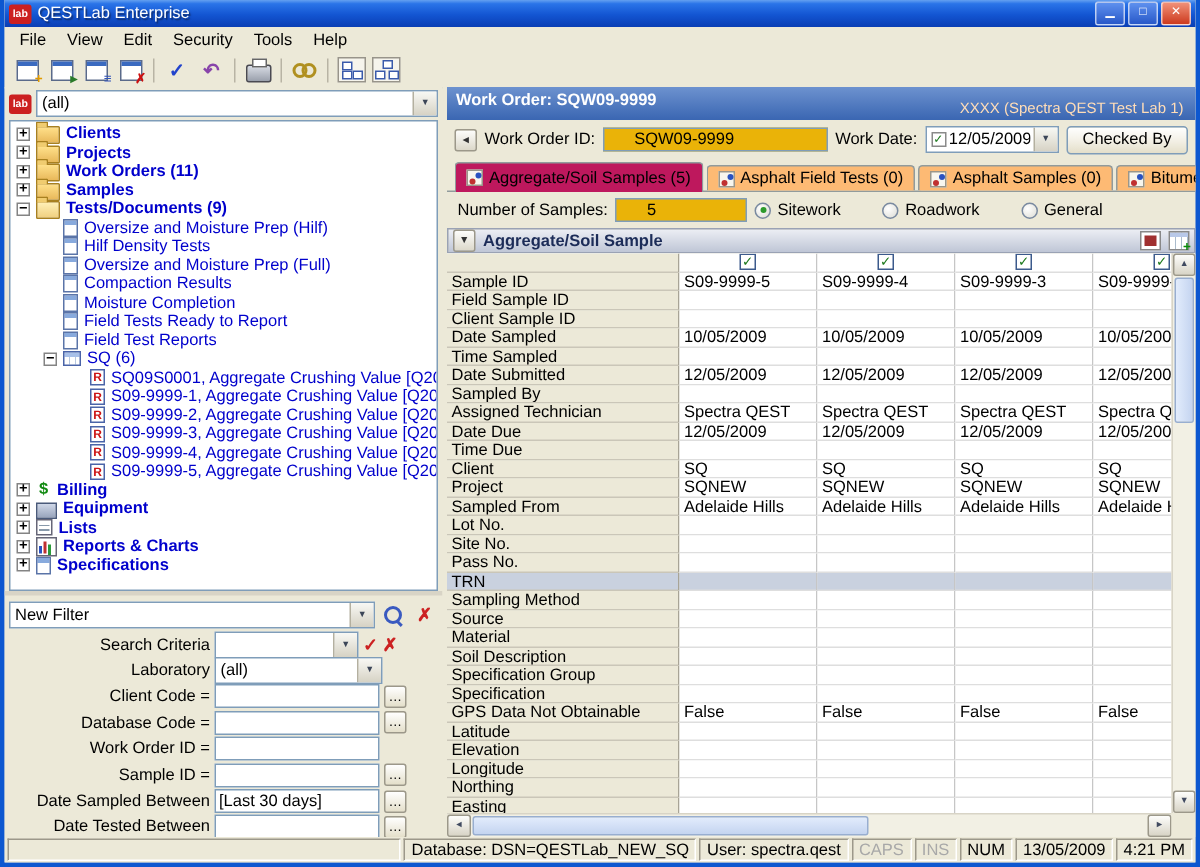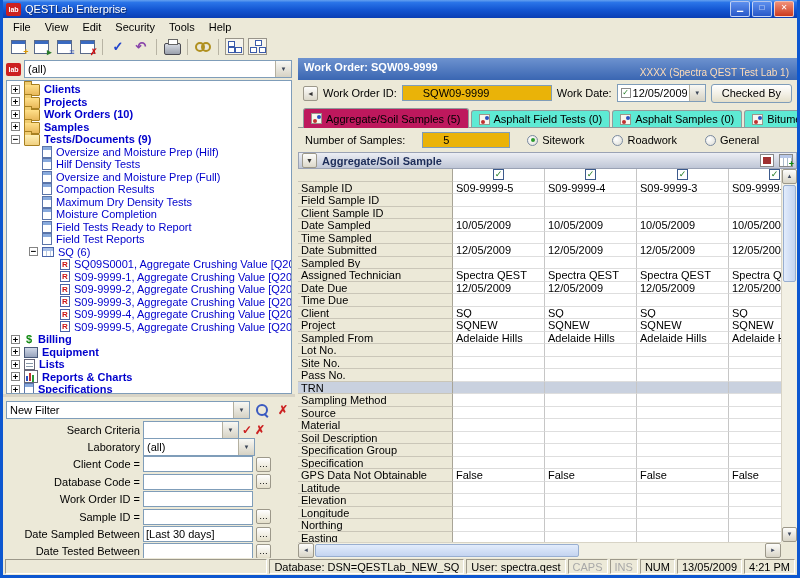--- a/index.html
+++ b/index.html
@@ -88,27 +88,27 @@
   .wo-header{height:22px;flex:none;position:relative;background:linear-gradient(180deg,#6d92cf,var(--header-blue,#3a66b2))}
   .wo-title{position:absolute;left:6px;top:3px;color:#fff;font-weight:bold;white-space:nowrap}
   .wo-subtitle{position:absolute;right:8px;bottom:2px;color:#ffddb8;font-size:10px;white-space:nowrap}
   .wo-controls{height:26px;flex:none;display:flex;align-items:center;gap:5px;padding:0 5px}
   .mini-btn{width:15px;height:15px;flex:none;background:linear-gradient(#fdfdfb,#dcd8ca);border:1px solid #9c988a;border-radius:2px;font-size:7px;line-height:13px;text-align:center;color:#333;box-sizing:border-box}
   .lbl{white-space:nowrap}
   .wo-id{width:150px}
   .date-combo{width:104px}
   .checked-by{margin-left:auto}
   .tab-row{height:21px;flex:none;display:flex;align-items:flex-end;padding-left:5px;gap:2px;border-bottom:1px solid #919b9c}
-  .tab{display:flex;align-items:center;gap:4px;height:17px;padding:0 7px;border:1px solid #919b9c;border-bottom:none;border-radius:3px 3px 0 0;background:#5eead4;white-space:nowrap;box-sizing:border-box}
+  .tab{display:flex;align-items:center;gap:4px;height:17px;padding:0 7px;border:1px solid #919b9c;border-bottom:none;border-radius:3px 3px 0 0;background:#fdba74;white-space:nowrap;box-sizing:border-box}
   .tab.active{height:20px;background:#be185d;position:relative;z-index:1;margin-bottom:-1px}
   .tab-icon{flex:none;width:11px;height:11px;position:relative;background:#f8f6ee;border:1px solid #9a968a;box-sizing:border-box}
   .dot{position:absolute;width:4px;height:4px;border-radius:50%}
   .dot.b{background:#2a52c0;left:5px;top:1px}
   .dot.r{background:#c03030;left:1px;top:5px}
-  .samples-row{height:24px;flex:none;display:flex;align-items:center;gap:17px;padding:0 7px}
+  .samples-row{height:24px;flex:none;display:flex;align-items:center;gap:5px;padding:0 7px}
   .num-input{width:88px}
   .radios{display:flex;gap:28px;margin:0 60px 0 auto}
   .radio-item{display:flex;align-items:center;gap:4px;white-space:nowrap}
   .radio{flex:none;width:11px;height:11px;box-sizing:border-box;border:1px solid #7a8aa0;border-radius:50%;background:radial-gradient(circle at 35% 35%,#fff,#dcdcd4);position:relative}
   .radio.sel::after{content:'';position:absolute;left:2.5px;top:2.5px;width:4px;height:4px;border-radius:50%;background:#2c9a2c}
   .section-header{height:17px;flex:none;display:flex;align-items:center;gap:5px;padding:0 3px;background:linear-gradient(180deg,#eceef4,#bfc6d6);border:1px solid #9aa2b4;box-sizing:border-box}
   .section-title{flex:1;font-weight:bold;color:#1c2c58;white-space:nowrap;overflow:hidden}
   .hdr-icon{width:14px;height:13px;flex:none;position:relative;box-sizing:border-box}
   .stamp{background:#fff;border:1px solid #888}
   .stamp::before{content:'';position:absolute;left:2px;top:2px;right:2px;bottom:2px;background:#a03030}
@@ -236,21 +236,21 @@
             <span class="tree-label">Clients</span>
           </div>
           <div class="tree-row top" style="padding-left: 4px;">
             <span class="expander">+</span>
             <span class="ti ti-folder"></span>
             <span class="tree-label">Projects</span>
           </div>
           <div class="tree-row top" style="padding-left: 4px;">
             <span class="expander">+</span>
             <span class="ti ti-folder"></span>
-            <span class="tree-label">Work Orders (10)</span>
+            <span class="tree-label">Work Orders (11)</span>
           </div>
           <div class="tree-row top" style="padding-left: 4px;">
             <span class="expander">+</span>
             <span class="ti ti-folder"></span>
             <span class="tree-label">Samples</span>
           </div>
           <div class="tree-row top" style="padding-left: 4px;">
             <span class="expander">−</span>
             <span class="ti ti-folder open"></span>
             <span class="tree-label">Tests/Documents (9)</span>
@@ -267,25 +267,20 @@
           </div>
           <div class="tree-row" style="padding-left: 22px;">
             <span class="exp-spacer"></span>
             <span class="ti ti-doc"></span>
             <span class="tree-label">Oversize and Moisture Prep (Full)</span>
           </div>
           <div class="tree-row" style="padding-left: 22px;">
             <span class="exp-spacer"></span>
             <span class="ti ti-doc"></span>
             <span class="tree-label">Compaction Results</span>
-          </div>
-          <div class="tree-row" style="padding-left: 22px;">
-            <span class="exp-spacer"></span>
-            <span class="ti ti-doc"></span>
-            <span class="tree-label">Maximum Dry Density Tests</span>
           </div>
           <div class="tree-row" style="padding-left: 22px;">
             <span class="exp-spacer"></span>
             <span class="ti ti-doc"></span>
             <span class="tree-label">Moisture Completion</span>
           </div>
           <div class="tree-row" style="padding-left: 22px;">
             <span class="exp-spacer"></span>
             <span class="ti ti-doc"></span>
             <span class="tree-label">Field Tests Ready to Report</span>

